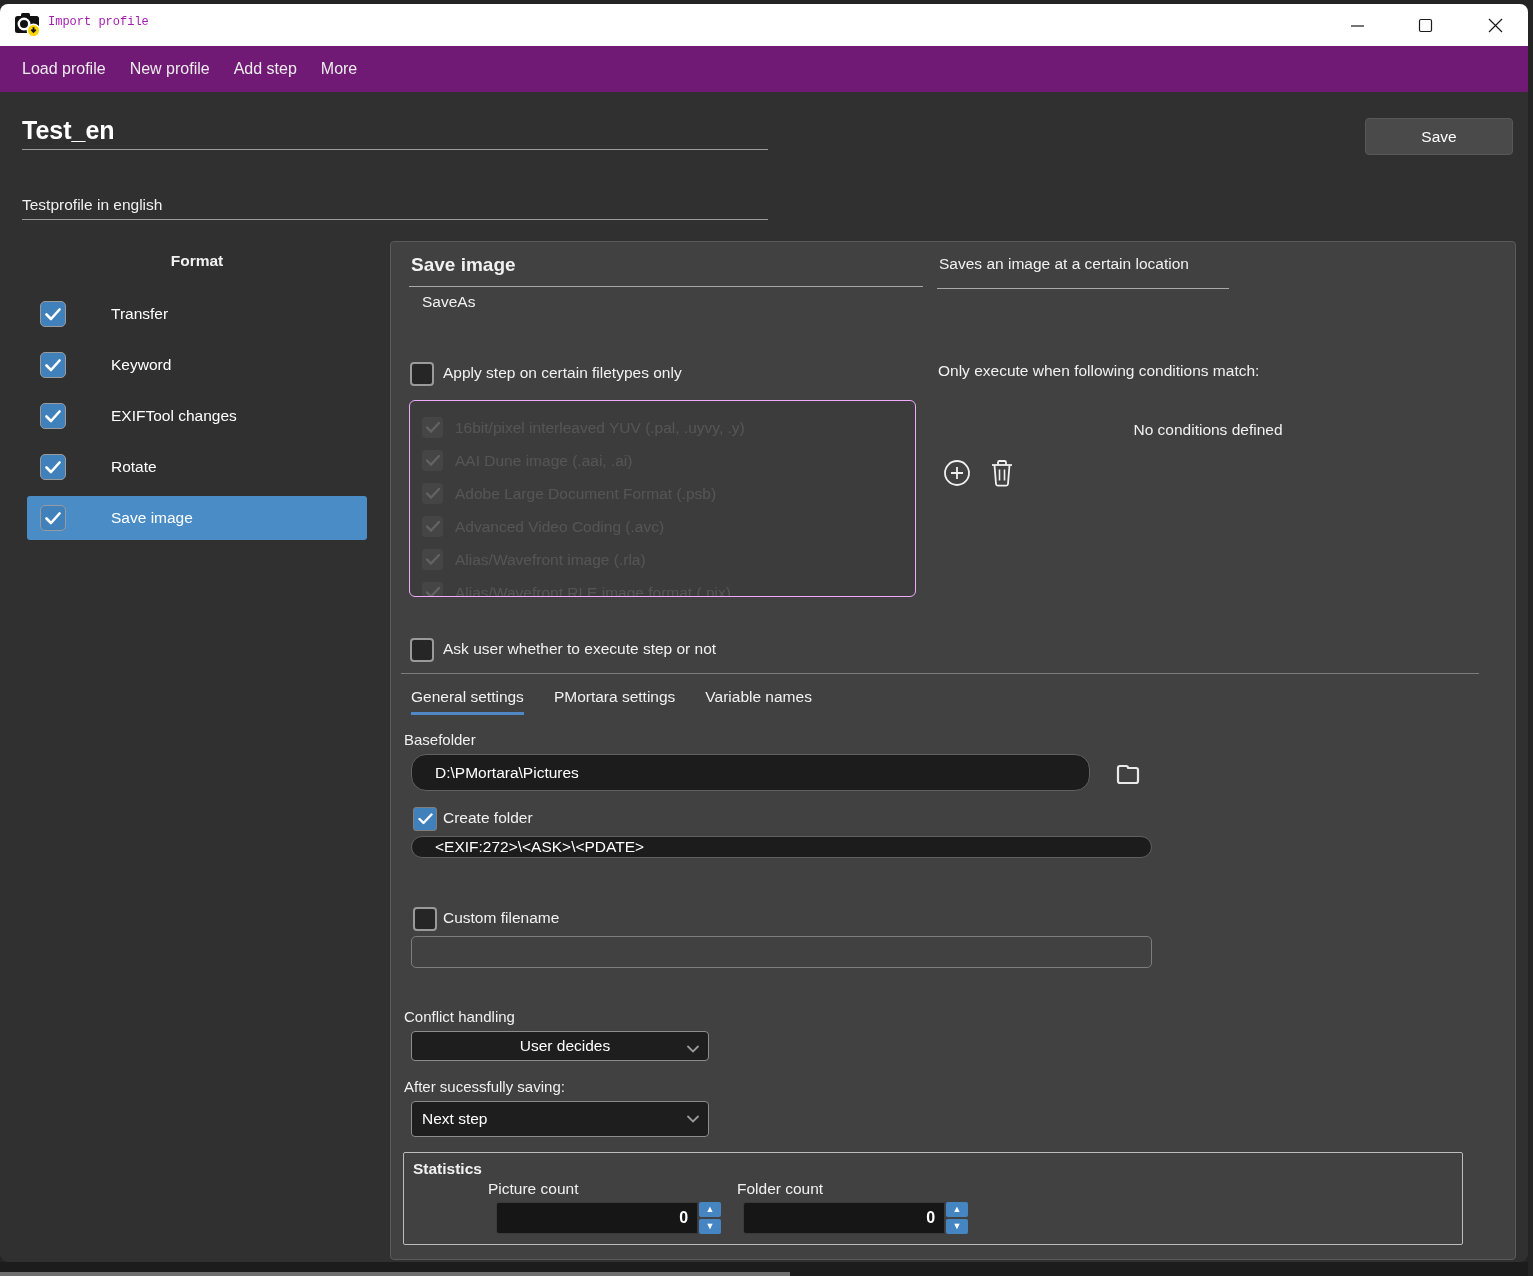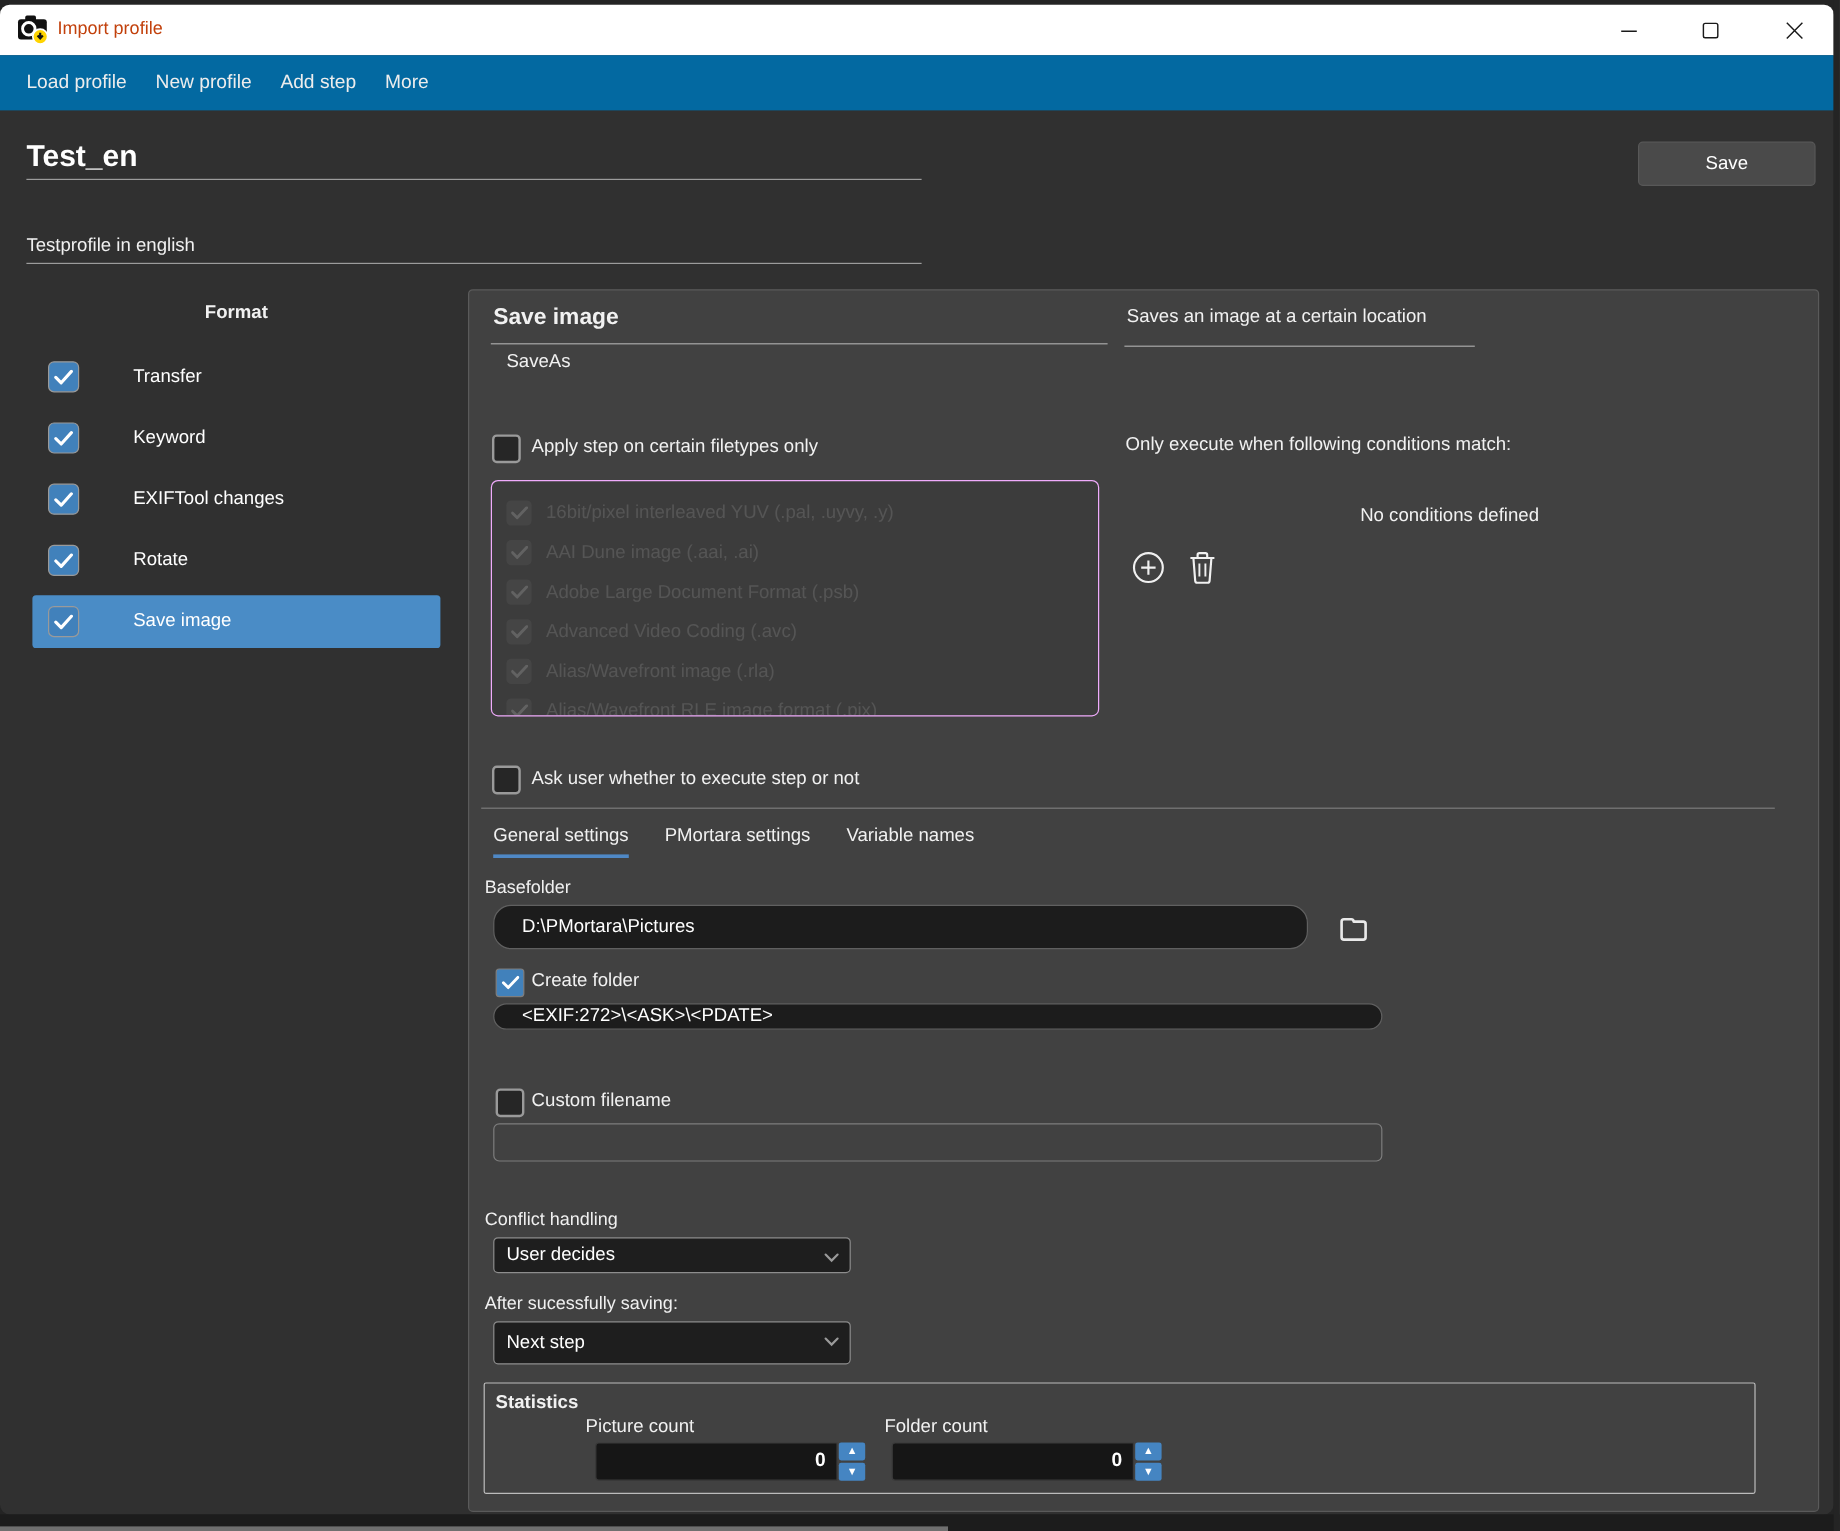--- a/index.html
+++ b/index.html
@@ -11,26 +11,26 @@
     position:relative;
   }
   .abs { position:absolute; }
 
   
   .window { left:0; top:4px; width:1528px; height:1258px; background:#303030;
             border-radius:8px 8px 8px 8px; }
   .titlebar { left:0; top:0; width:1528px; height:42px; background:#ffffff;
               border-radius:8px 8px 0 0; display:flex; align-items:center; }
   .app-icon { position:absolute; left:14px; top:8px; width:28px; height:26px; }
-  .title-text { position:absolute; left:48px; top:11px; font-size:15px; color:#c2410c; }
+  .title-text { position:absolute; left:48px; top:11px; font-size:12px; color:#a21caf;font-family:Liberation Mono, monospace; }
   .winbtn { position:absolute; top:0; width:46px; height:42px; display:flex;
             align-items:center; justify-content:center; cursor:default; }
   .btn-min { left:1334px; } .btn-max { left:1402px; } .btn-close { left:1472px; }
 
-  .menubar { left:0; top:42px; width:1528px; height:46px; background:#0369a1;
+  .menubar { left:0; top:42px; width:1528px; height:46px; background:#701a75;
              display:flex; align-items:center; gap:24px; padding-left:22px; }
   .menu-item { font-size:16px; color:#ededed; }
 
   
   .name-field { left:22px; top:106px; width:746px; height:40px;
                 border-bottom:1px solid #9c9c9c; font-size:25px; font-weight:bold; color:#fff;
                 display:flex; align-items:flex-end; padding-bottom:4px; }
   .desc-field { left:22px; top:186px; width:746px; height:30px;
                 border-bottom:1px solid #9c9c9c; font-size:15.5px; color:#f0f0f0;
                 display:flex; align-items:flex-end; padding-bottom:5px; }
@@ -101,21 +101,21 @@
 
   .customname-cb { left:22px; top:665px; width:24px; height:24px; }
   .customname-label { left:52px; top:667px; font-size:15.5px; }
   .disabled-input { left:20px; top:694px; width:741px; height:32px; background:transparent;
                     border:1px solid #7d7d7d; border-radius:5px; }
 
   .conflict-label { left:13px; top:766px; }
   .combo { background:#1e1e1e; border:1px solid #8d8d8d; border-radius:4px; color:#fff;
            font-size:15.5px; display:flex; align-items:center; padding-left:10px; }
   .combo .chev { position:absolute; right:8px; top:8px; }
-  .conflict-combo { left:20px; top:789px; width:298px; height:30px; }
+  .conflict-combo { left:20px; top:789px; width:298px; height:30px;justify-content:center; }
   .aftersave-label { left:13px; top:836px; }
   .aftersave-combo { left:20px; top:859px; width:298px; height:36px; }
 
   .statsbox { left:12px; top:910px; width:1060px; height:93px;
               border:1px solid #bcbcbc; border-radius:2px; }
   .stats-title { position:absolute; left:9px; top:7px; font-weight:bold; font-size:15.5px; }
   .stats-label { position:absolute; font-size:15.5px; }
   .pc-label { left:84px; top:27px; } .fc-label { left:333px; top:27px; }
   .spinner { position:absolute; top:49px; width:225px; height:32px; display:flex; }
   .pc-spin { left:92px; } .fc-spin { left:339px; }

